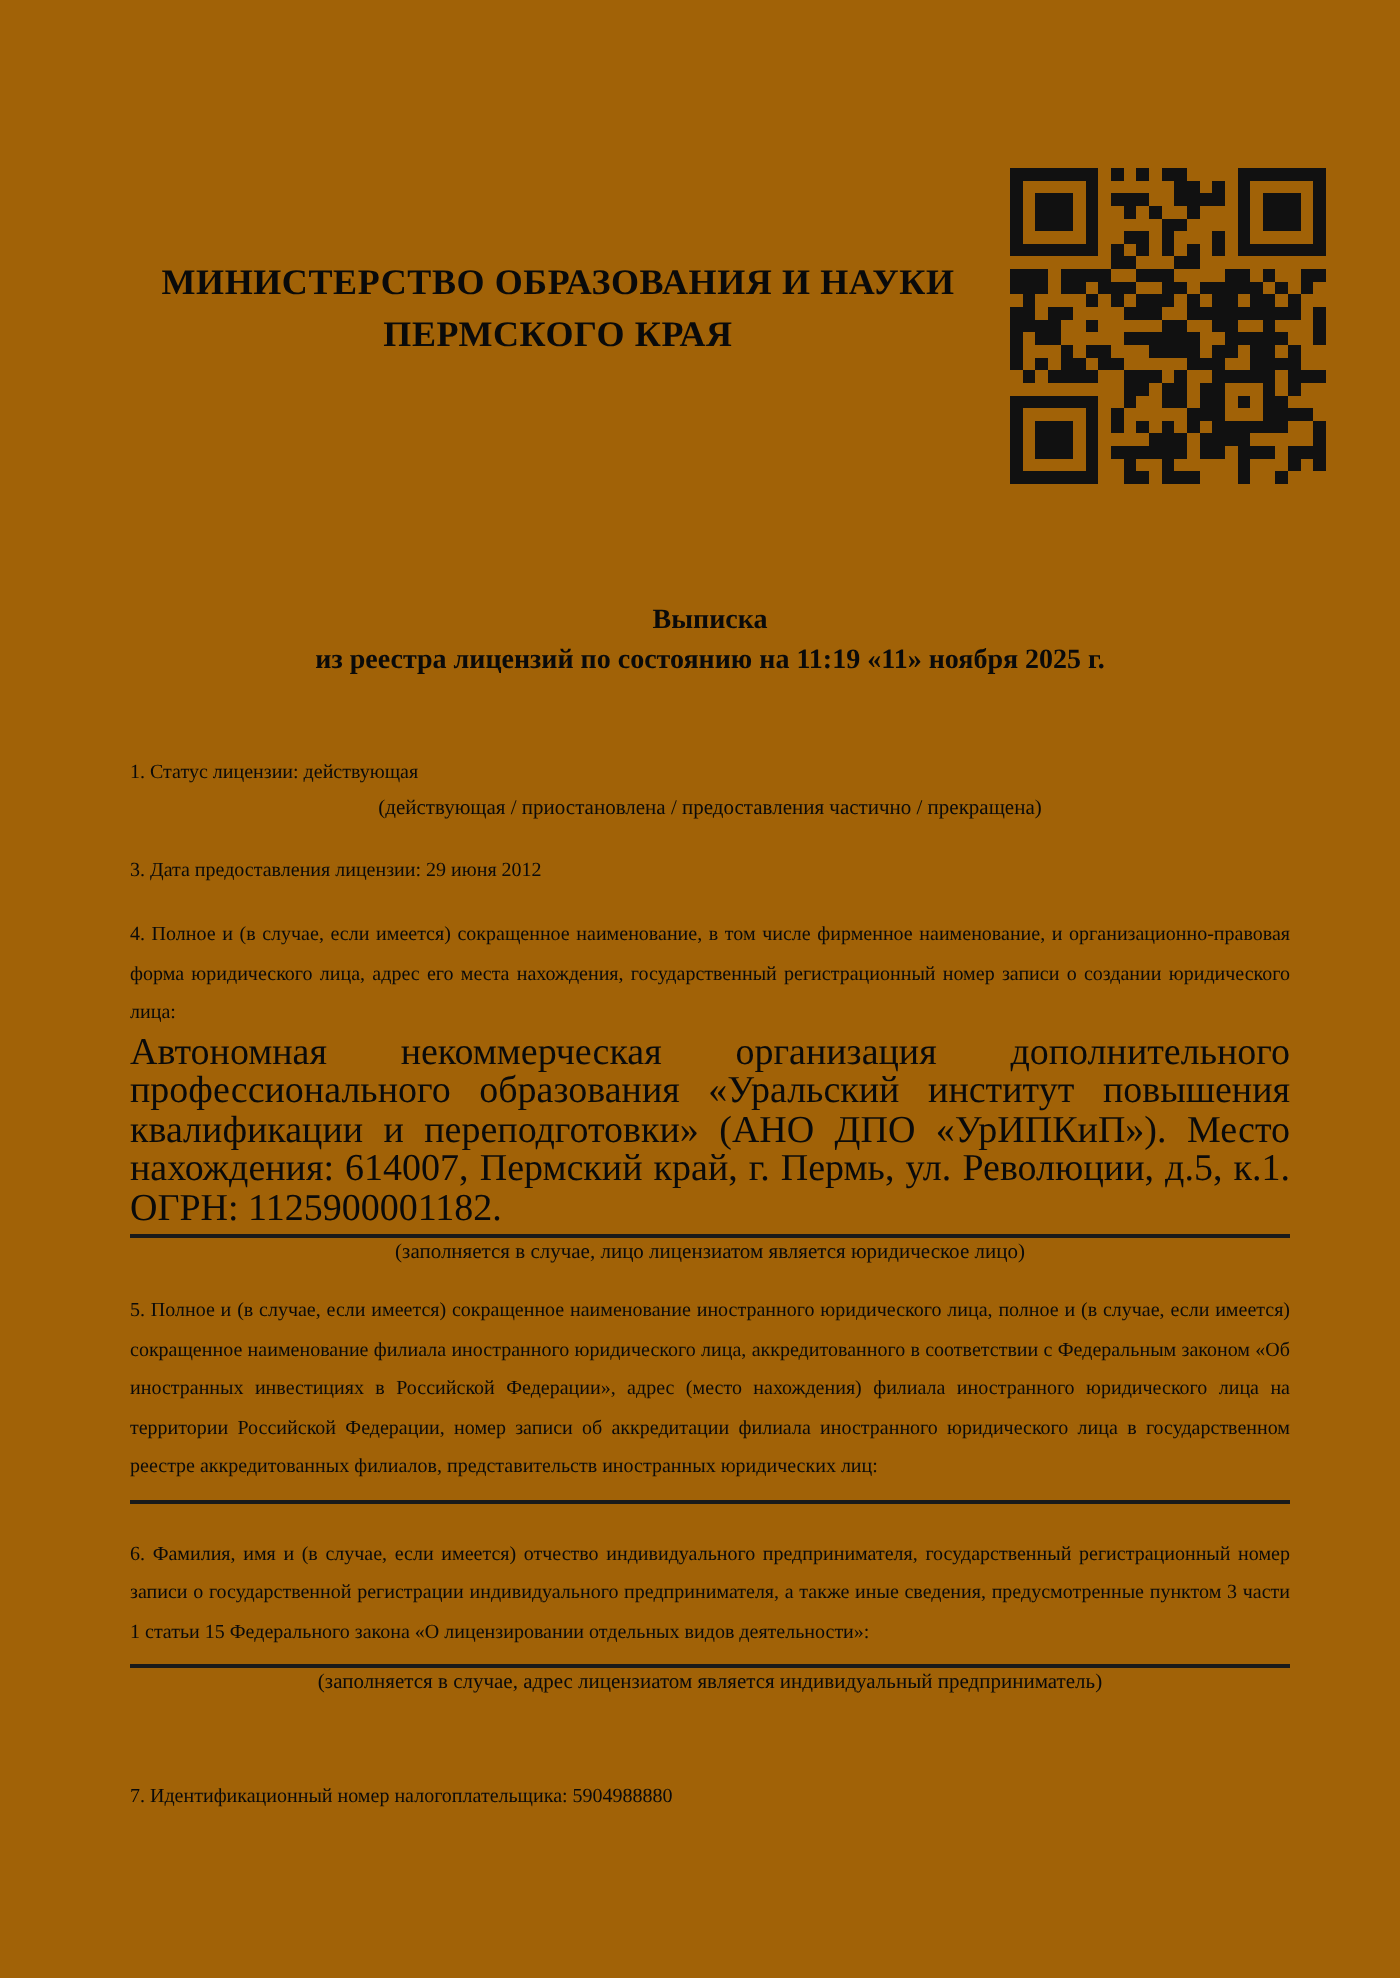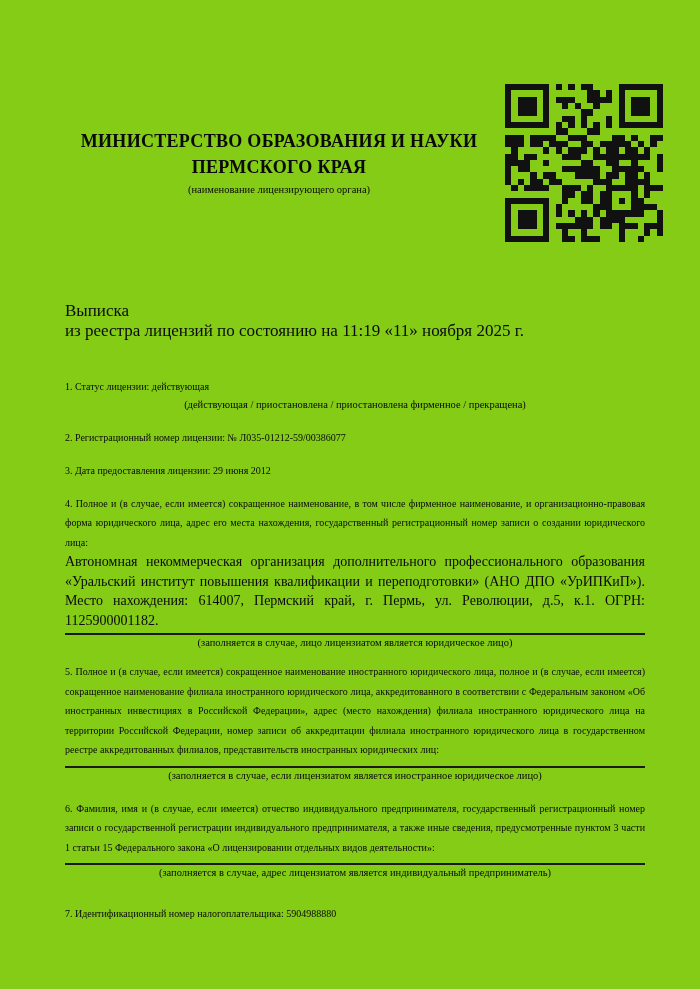--- a/index.html
+++ b/index.html
@@ -4,21 +4,21 @@
 <style>
   html, body {
     margin: 0;
     padding: 0;
     background: #ffffff;
   }
   .page {
     position: relative;
     width: 700px;
     height: 989px;
-    background: #84cc16;
+    background: #a16207;
     font-family: "Liberation Serif", serif;
     color: #0a0a0a;
     overflow: hidden;
   }
   .qr {
     position: absolute;
     left: 505px;
     top: 84px;
     width: 158px;
     height: 158px;
@@ -43,31 +43,32 @@
     margin-top: 3px;
   }
   .content {
     position: absolute;
     left: 65px;
     top: 0;
     width: 580px;
   }
   .doc-title {
     margin-top: 301px;
-    text-align: left;
-    font-size: 17px;
+    text-align: center;
+    font-size: 14px;
     line-height: 19.5px;
+    font-weight: bold;
   }
   .item {
     font-size: 10px;
     line-height: 19.5px;
     text-align: justify;
   }
   .answer {
-    font-size: 14px;
+    font-size: 19px;
     line-height: 19.5px;
     text-align: justify;
     margin-top: 0;
   }
   .small-caption {
     font-size: 10.5px;
     line-height: 14px;
     text-align: center;
     margin-top: 1px;
   }
@@ -75,21 +76,21 @@
     border-top: 2px solid #1a1a1a;
     height: 0;
     margin-top: 3px;
   }
   .mt-item1 { margin-top: 37px; }
   .mt-item2 { margin-top: 16px; }
   .mt-item3 { margin-top: 14px; }
   .mt-item4 { margin-top: 13px; }
   .mt-item5 { margin-top: 12px; }
   .mt-item6 { margin-top: 16px; }
-  .mt-item7 { margin-top: 24px; }
+  .mt-item7 { margin-top: 40px; }
   .rule-after-para { margin-top: 6px; }
 </style>
 </head>
 <body>
 
 <div class="page">
 
   <div class="qr">
     <svg id="qr-svg" viewBox="0 0 25 25" shape-rendering="crispEdges" xmlns="http://www.w3.org/2000/svg">
         <rect x="0" y="0" width="1" height="1" fill="#111"></rect>
@@ -423,45 +424,42 @@
         <rect x="18" y="24" width="1" height="1" fill="#111"></rect>
         <rect x="21" y="24" width="1" height="1" fill="#111"></rect>
       </svg>
   </div>
 
   <div class="ministry">
     <div class="ministry-name">
       <div>МИНИСТЕРСТВО ОБРАЗОВАНИЯ И НАУКИ</div>
       <div>ПЕРМСКОГО КРАЯ</div>
     </div>
-    <div class="ministry-caption">(наименование лицензирующего органа)</div>
   </div>
 
   <div class="content">
 
     <div class="doc-title">
       <div>Выписка</div>
       <div>из реестра лицензий по состоянию на 11:19 «11» ноября 2025 г.</div>
     </div>
 
     <div class="item mt-item1">1. Статус лицензии: действующая</div>
-    <div class="small-caption">(действующая / приостановлена / приостановлена фирменное / прекращена)</div>
-
-    <div class="item mt-item2">2. Регистрационный номер лицензии: № Л035-01212-59/00386077</div>
+    <div class="small-caption">(действующая / приостановлена / предоставления частично / прекращена)</div>
+
 
     <div class="item mt-item3">3. Дата предоставления лицензии: 29 июня 2012</div>
 
     <div class="item mt-item4">4. Полное и (в случае, если имеется) сокращенное наименование, в том числе фирменное наименование, и организационно-правовая форма юридического лица, адрес его места нахождения, государственный регистрационный номер записи о создании юридического лица:</div>
     <div class="answer">Автономная некоммерческая организация дополнительного профессионального образования «Уральский институт повышения квалификации и переподготовки» (АНО ДПО «УрИПКиП»). Место нахождения: 614007, Пермский край, г. Пермь, ул. Революции, д.5, к.1. ОГРН: 1125900001182.</div>
     <div class="rule"></div>
     <div class="small-caption">(заполняется в случае, лицо лицензиатом является юридическое лицо)</div>
 
     <div class="item mt-item5">5. Полное и (в случае, если имеется) сокращенное наименование иностранного юридического лица, полное и (в случае, если имеется) сокращенное наименование филиала иностранного юридического лица, аккредитованного в соответствии с Федеральным законом «Об иностранных инвестициях в Российской Федерации», адрес (место нахождения) филиала иностранного юридического лица на территории Российской Федерации, номер записи об аккредитации филиала иностранного юридического лица в государственном реестре аккредитованных филиалов, представительств иностранных юридических лиц:</div>
     <div class="rule rule-after-para"></div>
-    <div class="small-caption">(заполняется в случае, если лицензиатом является иностранное юридическое лицо)</div>
 
     <div class="item mt-item6">6. Фамилия, имя и (в случае, если имеется) отчество индивидуального предпринимателя, государственный регистрационный номер записи о государственной регистрации индивидуального предпринимателя, а также иные сведения, предусмотренные пунктом 3 части 1 статьи 15 Федерального закона «О лицензировании отдельных видов деятельности»:</div>
     <div class="rule rule-after-para"></div>
     <div class="small-caption">(заполняется в случае, адрес лицензиатом является индивидуальный предприниматель)</div>
 
     <div class="item mt-item7">7. Идентификационный номер налогоплательщика: 5904988880</div>
 
   </div>
 
 </div>

